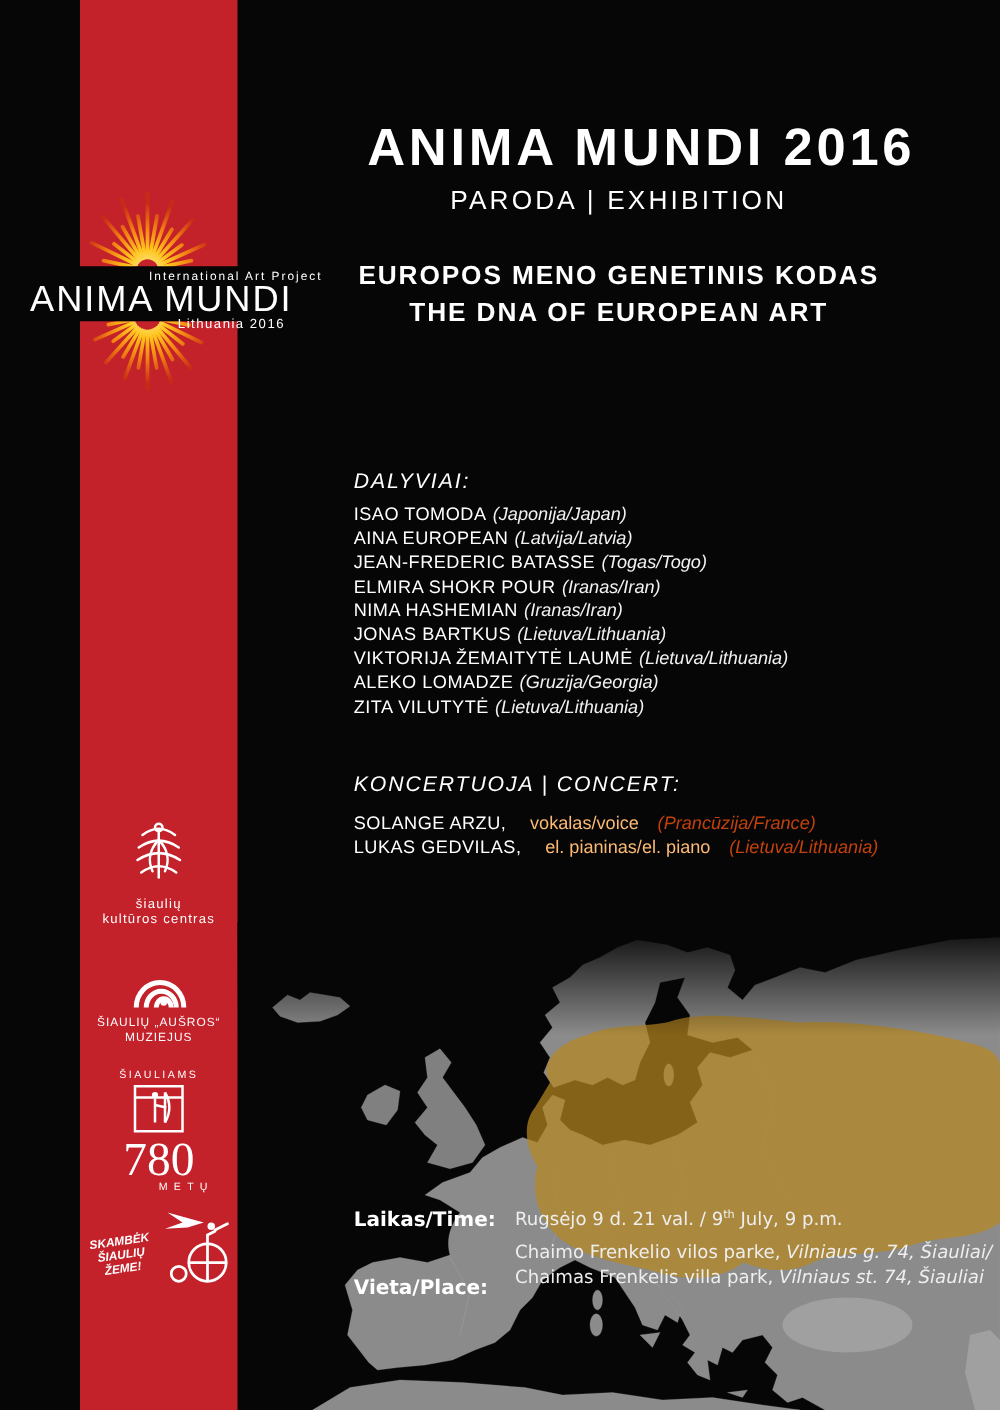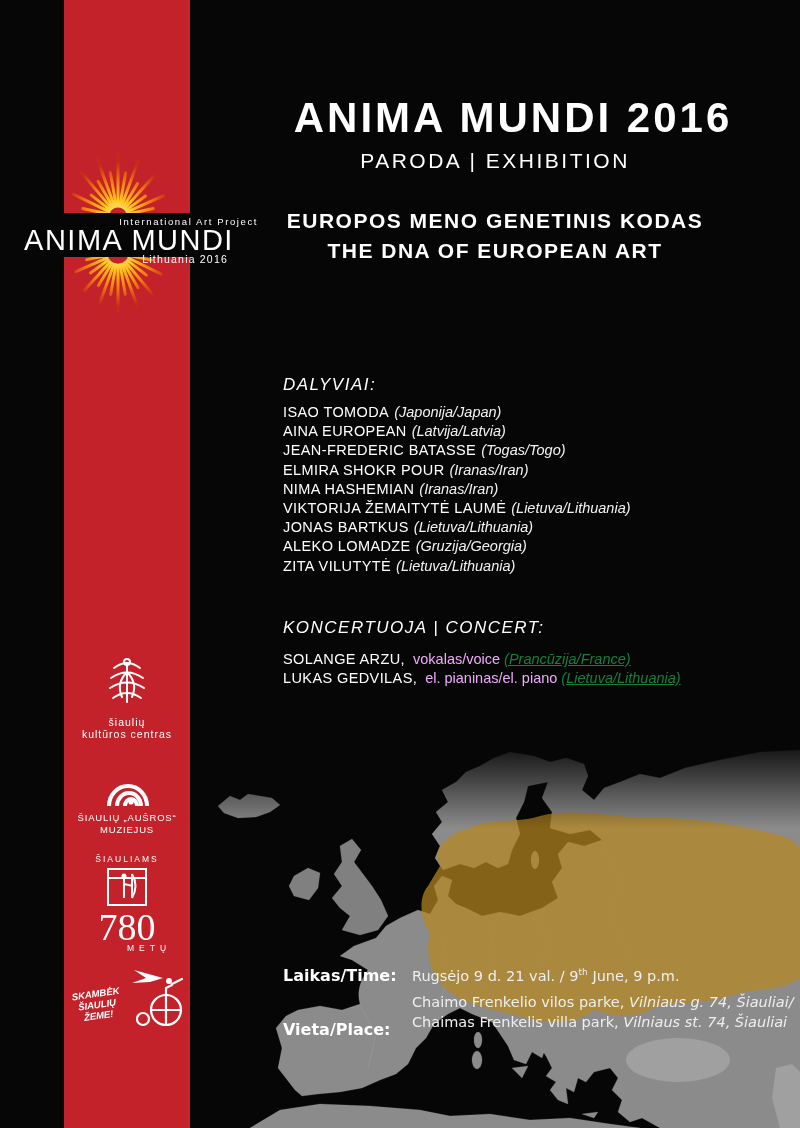--- a/index.html
+++ b/index.html
@@ -27,22 +27,22 @@
              font-size:42px;font-weight:bold;letter-spacing:3px;white-space:nowrap;}
   .hdr-sub{position:absolute;left:190px;top:149px;width:610px;text-align:center;z-index:2;
            font-size:21px;font-weight:300;letter-spacing:2.5px;}
   .hdr-theme{position:absolute;left:190px;top:206px;width:610px;text-align:center;z-index:2;
              font-size:21px;font-weight:bold;letter-spacing:1.5px;line-height:30px;}
   
   .sec-head{position:absolute;left:283px;z-index:2;font-size:17px;letter-spacing:1.5px;font-weight:400;font-style:italic;}
   .list{position:absolute;left:283px;z-index:2;font-size:14.5px;line-height:19.2px;white-space:nowrap;}
   .p-name{font-weight:normal;letter-spacing:.4px;}
   .p-country{font-style:italic;margin-left:5px;color:#f2f2f2;}
-  .c-role{margin-left:8px;color:#f0abfc;}
-  .c-country{font-style:italic;margin-left:4px;color:#15803d;text-decoration:underline;}
+  .c-role{margin-left:19px;color:#fdba74;}
+  .c-country{font-style:italic;margin-left:15px;color:#c2410c;}
   
   .details{position:absolute;z-index:3;font-family:"DejaVu Sans",sans-serif;}
   .d-label{position:absolute;left:283px;font-size:16px;font-weight:bold;color:#fff;}
   .d-value{position:absolute;left:412px;font-size:14.5px;color:#eee;white-space:nowrap;}
   .d-ital{font-style:italic;}
   sup{font-size:9px;}
   
   .sponsor{position:absolute;left:64px;width:126px;z-index:2;text-align:center;color:#fff;}
   .sp-line{font-size:9.5px;letter-spacing:.8px;line-height:12px;}
   .sp-line-lc{font-size:10.5px;letter-spacing:1px;line-height:12px;}
@@ -179,35 +179,35 @@
     <div>THE DNA OF EUROPEAN ART</div>
   </div>
 
   <div class="sec-head" style="top:375px;">DALYVIAI:</div>
   <div class="list" style="top:403px;">
     <div><span class="p-name">ISAO TOMODA</span><span class="p-country">(Japonija/Japan)</span></div>
     <div><span class="p-name">AINA EUROPEAN</span><span class="p-country">(Latvija/Latvia)</span></div>
     <div><span class="p-name">JEAN-FREDERIC BATASSE</span><span class="p-country">(Togas/Togo)</span></div>
     <div><span class="p-name">ELMIRA SHOKR POUR</span><span class="p-country">(Iranas/Iran)</span></div>
     <div><span class="p-name">NIMA HASHEMIAN</span><span class="p-country">(Iranas/Iran)</span></div>
+    <div><span class="p-name">JONAS BARTKUS</span><span class="p-country">(Lietuva/Lithuania)</span></div>
     <div><span class="p-name">VIKTORIJA ŽEMAITYTĖ LAUMĖ</span><span class="p-country">(Lietuva/Lithuania)</span></div>
-    <div><span class="p-name">JONAS BARTKUS</span><span class="p-country">(Lietuva/Lithuania)</span></div>
     <div><span class="p-name">ALEKO LOMADZE</span><span class="p-country">(Gruzija/Georgia)</span></div>
     <div><span class="p-name">ZITA VILUTYTĖ</span><span class="p-country">(Lietuva/Lithuania)</span></div>
   </div>
 
   <div class="sec-head" style="top:618px;">KONCERTUOJA | CONCERT:</div>
   <div class="list" style="top:650px;">
     <div><span class="p-name">SOLANGE ARZU,</span><span class="c-role">vokalas/voice</span><span class="c-country">(Prancūzija/France)</span></div>
     <div><span class="p-name">LUKAS GEDVILAS,</span><span class="c-role">el. pianinas/el. piano</span><span class="c-country">(Lietuva/Lithuania)</span></div>
   </div>
 
   <div class="details">
     <div class="d-label" style="top:966px;">Laikas/Time:</div>
-    <div class="d-value" style="top:967px;"><span>Rugsėjo 9 d. 21 val. / 9</span><sup>th</sup><span> June, 9 p.m.</span></div>
+    <div class="d-value" style="top:967px;"><span>Rugsėjo 9 d. 21 val. / 9</span><sup>th</sup><span> July, 9 p.m.</span></div>
     <div class="d-label" style="top:1020px;">Vieta/Place:</div>
     <div class="d-value" style="top:994px;"><span>Chaimo Frenkelio vilos parke, </span><span class="d-ital">Vilniaus g. 74, Šiauliai/</span></div>
     <div class="d-value" style="top:1014px;"><span>Chaimas Frenkelis villa park, </span><span class="d-ital">Vilniaus st. 74, Šiauliai</span></div>
   </div>
 
   <div class="sponsor" style="top:652px;">
     <svg width="52" height="60" viewBox="0 0 52 60" xmlns="http://www.w3.org/2000/svg">
       <g stroke="#fff" stroke-width="2" fill="none" stroke-linecap="round">
         <path d="M13,16 Q26,6 39,16"></path>
         <path d="M10,26 Q26,15 42,26"></path>

